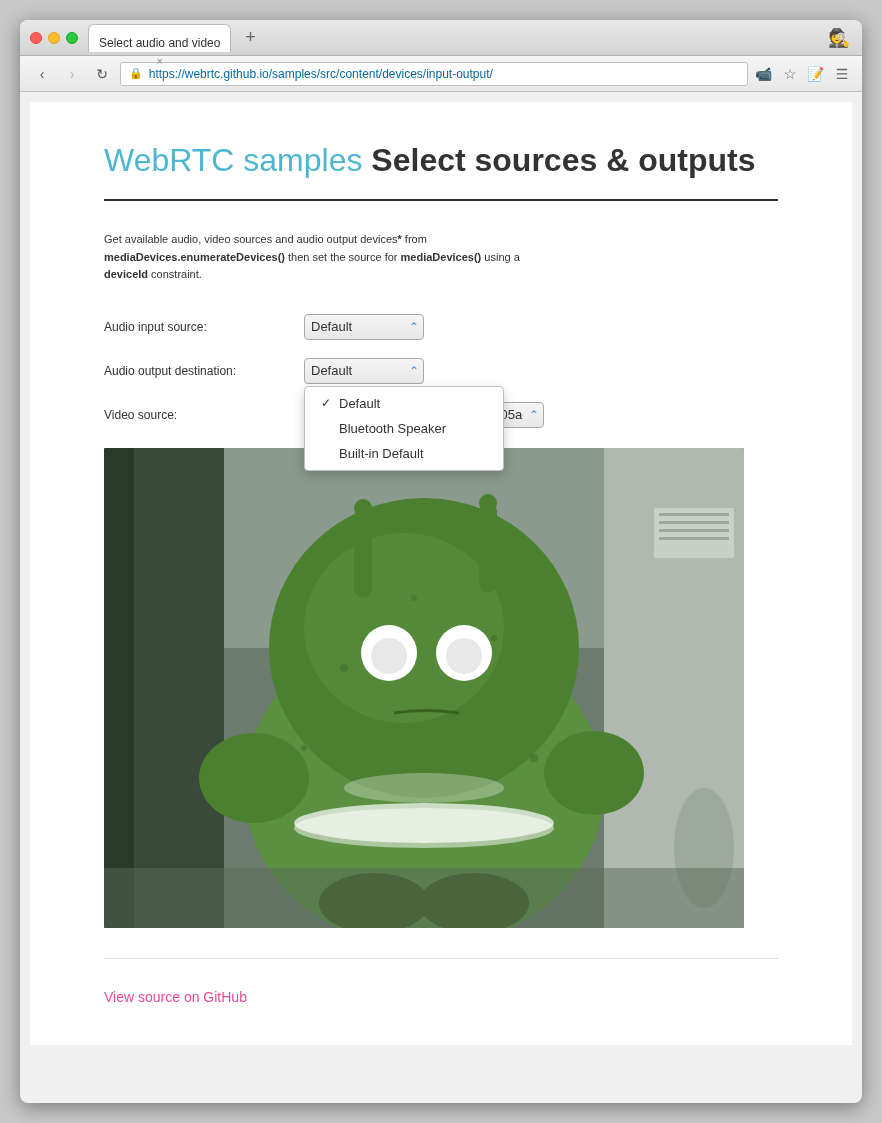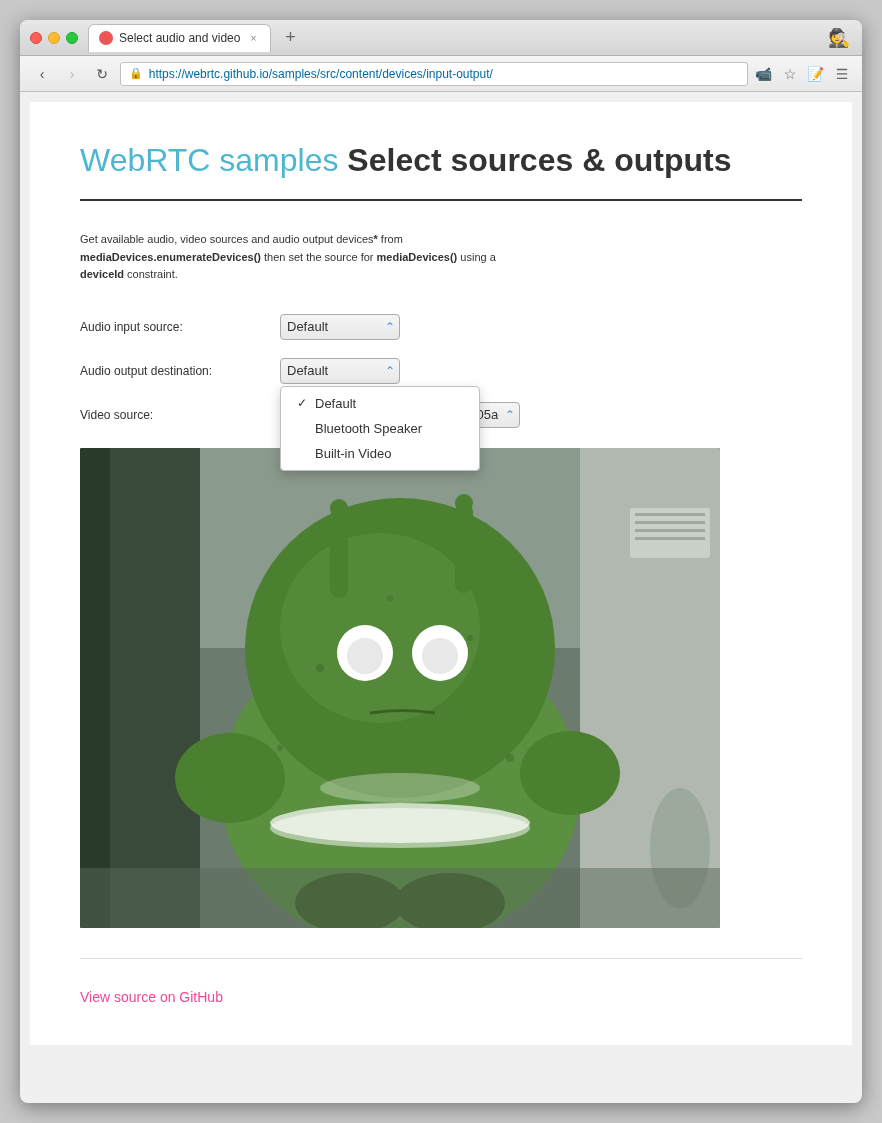--- a/index.html
+++ b/index.html
@@ -62,20 +62,21 @@
       background: white;
       border-radius: 6px 6px 0 0;
       padding: 5px 10px;
       font-size: 12px;
       color: #333;
       gap: 6px;
       height: 28px;
       border: 1px solid #bbb;
       border-bottom: none;
       position: relative;
+      flex-direction: column;
     }
 
     .tab-favicon {
       width: 14px;
       height: 14px;
       background: #e55;
       border-radius: 50%;
       display: inline-block;
     }
 
@@ -183,21 +184,21 @@
       justify-content: center;
       font-size: 14px;
       color: #666;
       cursor: pointer;
     }
 
     
     .page-content {
       background: white;
       margin: 10px;
-      padding: 40px 50px;
+      padding: 40px 74px;
       min-height: 900px;
     }
 
     .page-header {
       border-bottom: 2px solid #333;
       padding-bottom: 20px;
       margin-bottom: 30px;
     }
 
     .page-title {
@@ -411,21 +412,21 @@
           <div class="dropdown-item">
             <span class="check">✓</span>
             <span>Default</span>
           </div>
           <div class="dropdown-item">
             <span class="check"> </span>
             <span>Bluetooth Speaker</span>
           </div>
           <div class="dropdown-item">
             <span class="check"> </span>
-            <span>Built-in Video</span>
+            <span>Built-in Default</span>
           </div>
         </div>
       </div>
 
       <div class="form-row">
         <div class="form-label">Video source:</div>
         <div class="select-wrapper video-select-wrapper">
           <select>
             <option>FaceTime HD Camera (Built-in) (05ac:8510)</option>
           </select>

